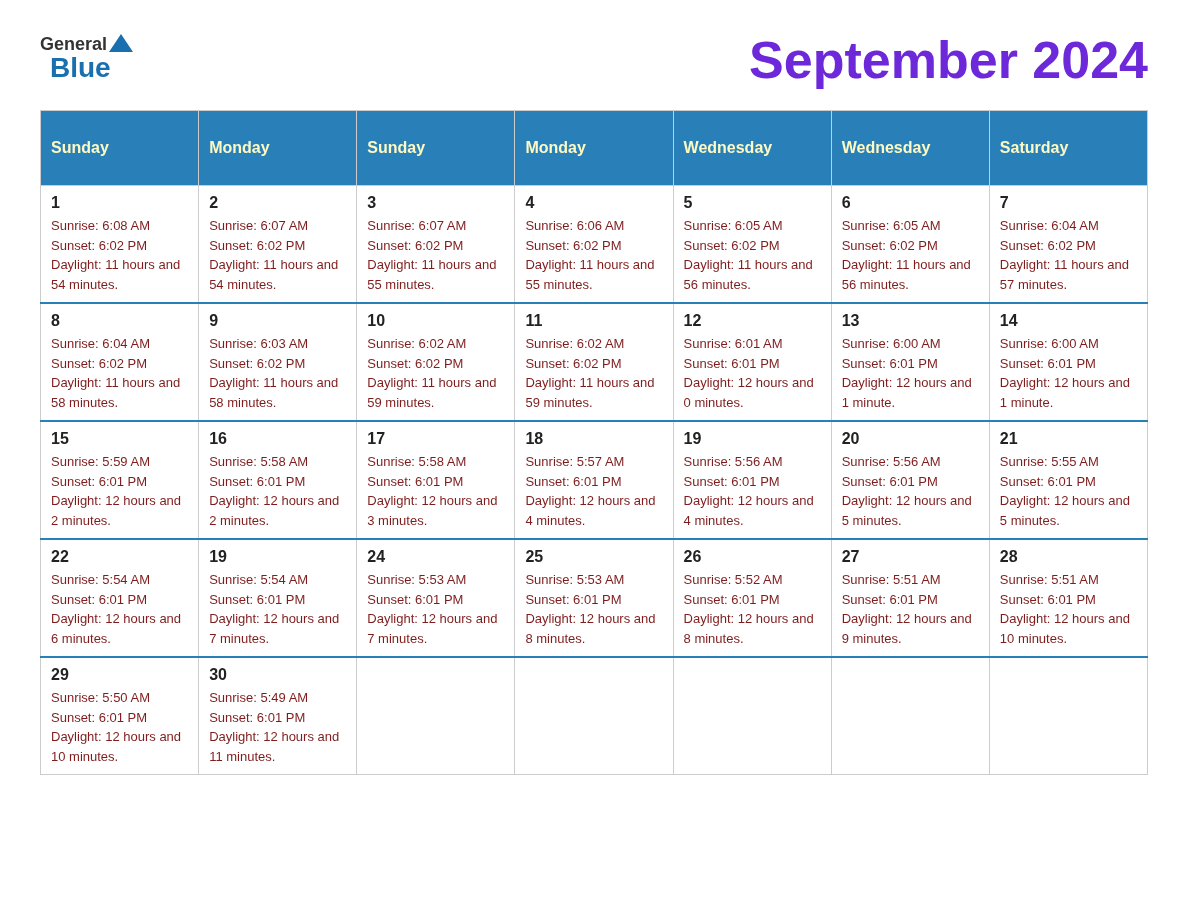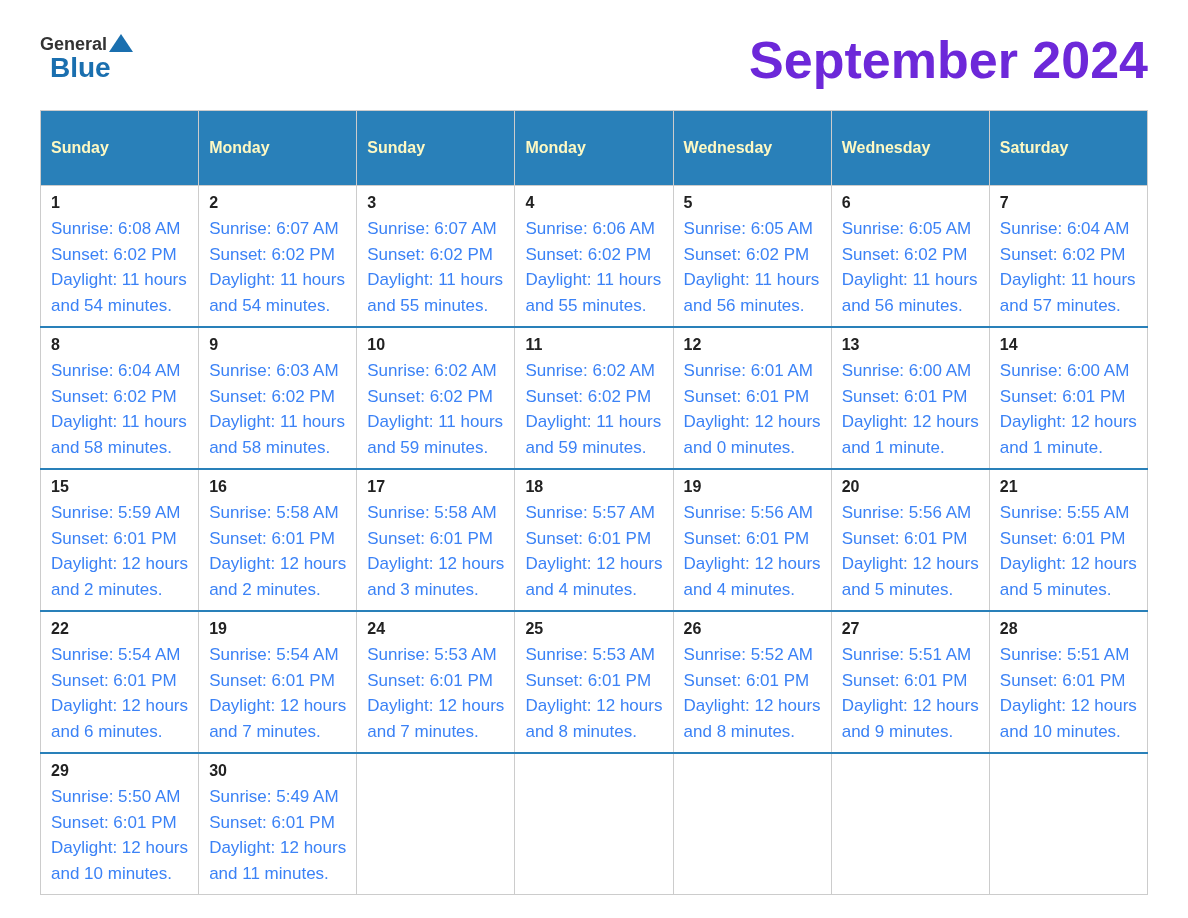--- a/index.html
+++ b/index.html
@@ -76,22 +76,22 @@
     .calendar tbody tr:nth-child(even) td {
       background-color: #fff;
     }
     .day-number {
       font-size: 16px;
       font-weight: bold;
       color: #222;
       margin-bottom: 4px;
     }
     .day-info {
-      font-size: 17px;
-      color: #3b82f6;
+      font-size: 13px;
+      color: #7f1d1d;
       line-height: 1.5;
     }
     .empty-cell {
       background: #fff;
     }
     .row-divider td {
       border-top: 2px solid #2980b9 !important;
     }
   </style>
 </head>

